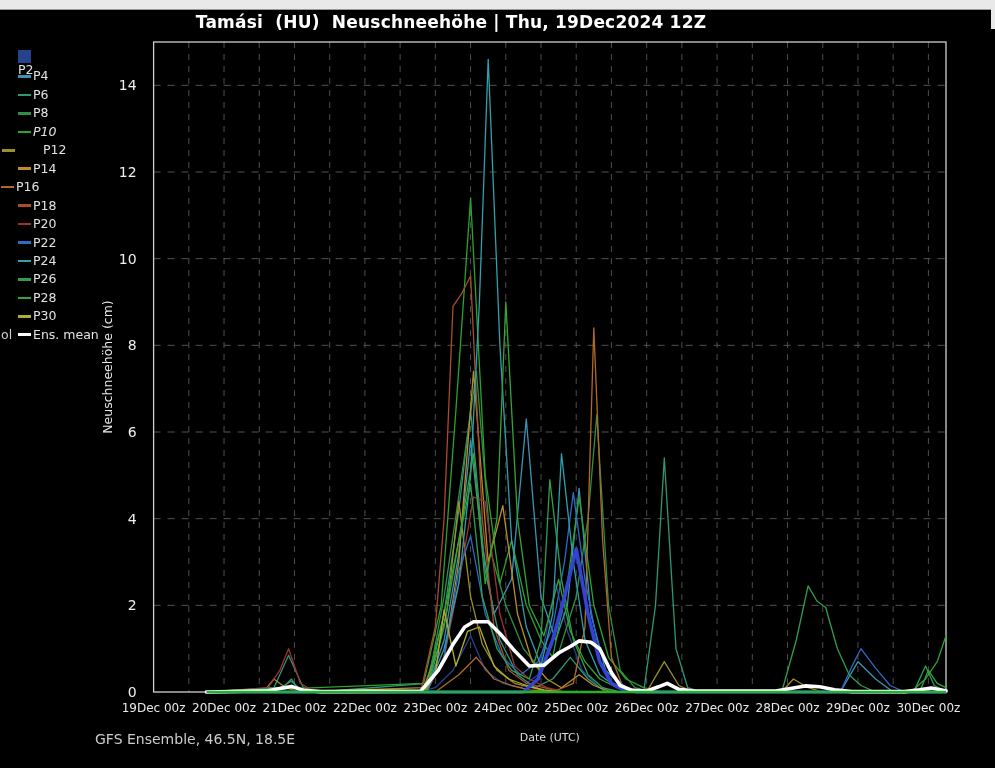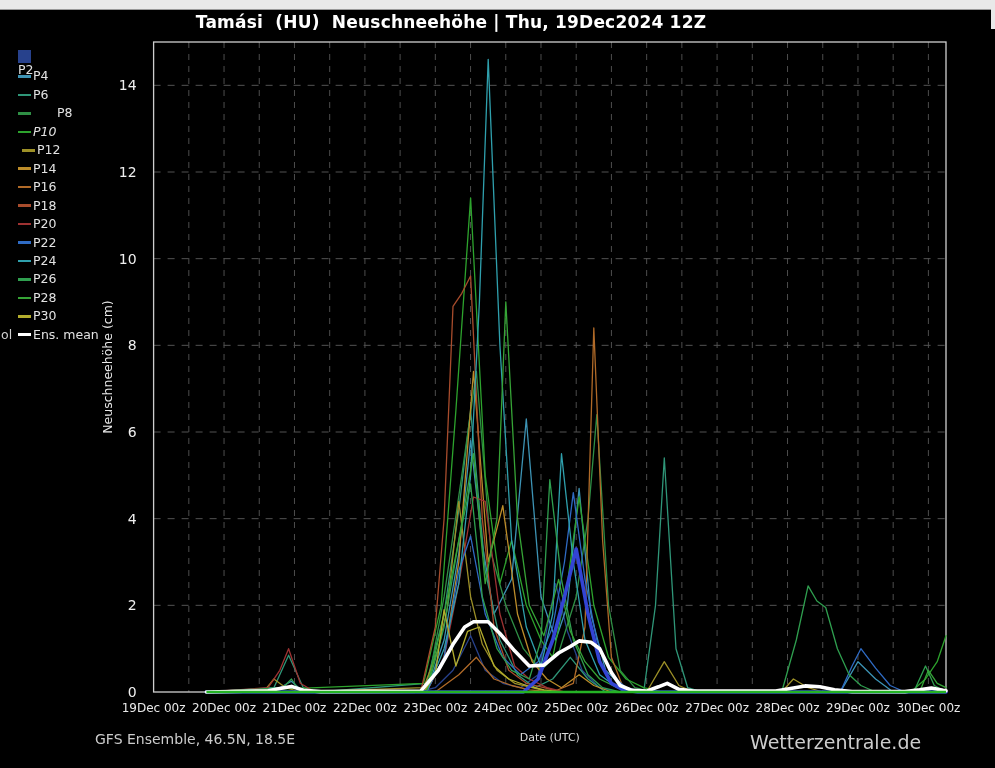--- a/index.html
+++ b/index.html
@@ -34,37 +34,37 @@
         <span class="legend-label">P2</span>
       </div>
       <div class="legend-row" style="left: 18px; top: 68.45px;">
         <span class="legend-swatch" style="background: rgb(61, 147, 180);"></span>
         <span class="legend-label">P4</span>
       </div>
       <div class="legend-row" style="left: 18px; top: 86.9px;">
         <span class="legend-swatch" style="background: rgb(47, 150, 120);"></span>
         <span class="legend-label">P6</span>
       </div>
-      <div class="legend-row" style="left: 18px; top: 105.35px; gap: 24px;">
+      <div class="legend-row" style="left: 18px; top: 105.35px;">
         <span class="legend-swatch" style="background: rgb(47, 143, 69);"></span>
         <span class="legend-label">P8</span>
       </div>
       <div class="legend-row" style="left: 18px; top: 123.8px; font-style: italic;">
         <span class="legend-swatch" style="background: rgb(45, 163, 45);"></span>
         <span class="legend-label">P10</span>
       </div>
-      <div class="legend-row" style="left: 22px; top: 142.25px;">
+      <div class="legend-row" style="left: 2px; top: 142.25px; gap: 26px;">
         <span class="legend-swatch" style="background: rgb(157, 144, 39);"></span>
         <span class="legend-label">P12</span>
       </div>
       <div class="legend-row" style="left: 18px; top: 160.7px;">
         <span class="legend-swatch" style="background: rgb(189, 141, 42);"></span>
         <span class="legend-label">P14</span>
       </div>
-      <div class="legend-row" style="left: 18px; top: 179.15px;">
+      <div class="legend-row" style="left: 1px; top: 179.15px;">
         <span class="legend-swatch" style="background: rgb(176, 106, 40);"></span>
         <span class="legend-label">P16</span>
       </div>
       <div class="legend-row" style="left: 18px; top: 197.6px;">
         <span class="legend-swatch" style="background: rgb(168, 76, 44);"></span>
         <span class="legend-label">P18</span>
       </div>
       <div class="legend-row" style="left: 18px; top: 216.05px; justify-content: space-between;">
         <span class="legend-swatch" style="background: rgb(158, 50, 50);"></span>
         <span class="legend-label">P20</span>
@@ -163,14 +163,13 @@
       <polyline points="206.4,692.0 426.5,692.0 444.1,648.7 458.8,583.7 470.6,475.3 479.4,302.0 488.2,59.3 499.9,345.3 511.6,540.3 526.3,627.0 541.0,666.0 552.7,614.0 561.5,453.7 573.3,562.0 585.0,640.0 599.7,674.7 617.3,687.7 634.9,692.0 946.0,692.0" fill="none" stroke="#2fa0ad" stroke-width="1.3" stroke-linejoin="round" stroke-linecap="round"></polyline>
       <polyline points="206.4,692.0 282.7,687.7 291.5,679.0 300.3,692.0 426.5,692.0 444.1,627.0 458.8,540.3 470.6,484.0 482.3,596.7 497.0,648.7 511.6,670.3 529.3,679.0 541.0,640.0 549.8,479.7 561.5,579.3 573.3,640.0 588.0,674.7 602.6,687.7 620.2,692.0 781.7,692.0 796.3,640.0 808.1,585.8 816.9,601.0 825.7,607.5 837.4,648.7 849.2,674.7 860.9,685.5 875.6,692.0 913.7,692.0 925.5,666.0 934.3,685.5 946.0,692.0" fill="none" stroke="#2f9f4f" stroke-width="1.3" stroke-linejoin="round" stroke-linecap="round"></polyline>
       <polyline points="206.4,692.0 426.5,692.0 444.1,614.0 458.8,540.3 473.5,453.7 485.2,583.7 497.0,518.7 505.8,302.0 517.5,518.7 529.3,605.3 543.9,635.7 558.6,579.3 570.3,631.3 585.0,661.7 599.7,679.0 617.3,687.7 634.9,692.0 919.6,692.0 928.4,670.3 937.2,683.3 946.0,687.7" fill="none" stroke="#36a436" stroke-width="1.3" stroke-linejoin="round" stroke-linecap="round"></polyline>
       <polyline points="206.4,692.0 423.6,692.0 435.3,674.7 444.1,609.7 455.9,666.0 467.6,631.3 479.4,627.0 494.0,666.0 508.7,679.0 526.3,685.5 543.9,689.8 561.5,692.0 946.0,692.0" fill="none" stroke="#b3ad2d" stroke-width="1.3" stroke-linejoin="round" stroke-linecap="round"></polyline>
       <polyline points="206.4,692.0 523.4,692.0 538.1,679.0 552.7,640.0 564.5,596.7 576.2,549.0 588.0,614.0 599.7,661.7 611.4,683.3 623.2,689.8 637.8,692.0 946.0,692.0" fill="none" stroke="#3344d4" stroke-width="3.6" stroke-linejoin="round" stroke-linecap="round"></polyline>
       <polyline points="206.4,692.0 268.1,690.7 279.8,688.5 291.5,686.4 303.3,690.3 320.9,691.6 420.7,691.1 438.3,670.3 453.0,644.3 464.7,627.0 473.5,621.8 488.2,621.8 499.9,633.5 514.6,650.8 529.3,666.0 543.9,665.1 558.6,653.0 570.3,646.5 579.1,640.9 590.9,642.2 599.7,648.7 611.4,672.5 620.2,685.5 632.0,690.3 646.6,691.1 658.4,686.8 667.2,683.3 678.9,689.4 693.6,691.1 775.8,691.1 790.5,688.5 805.1,685.9 819.8,686.8 834.5,689.8 852.1,691.6 904.9,691.6 919.6,689.8 931.3,688.1 943.1,690.3 946.0,690.7" fill="none" stroke="#ffffff" stroke-width="3.6" stroke-linejoin="round" stroke-linecap="round"></polyline>
       <line x1="206.42666666666665" y1="692" x2="946" y2="692" stroke="#25b325" stroke-width="2.4"></line>
     </svg>
 
   <div class="footer-left">GFS Ensemble, 46.5N, 18.5E</div>
-  <div class="footer-right">Wetterzentrale.de</div>
 </div>
 
 </body></html>

